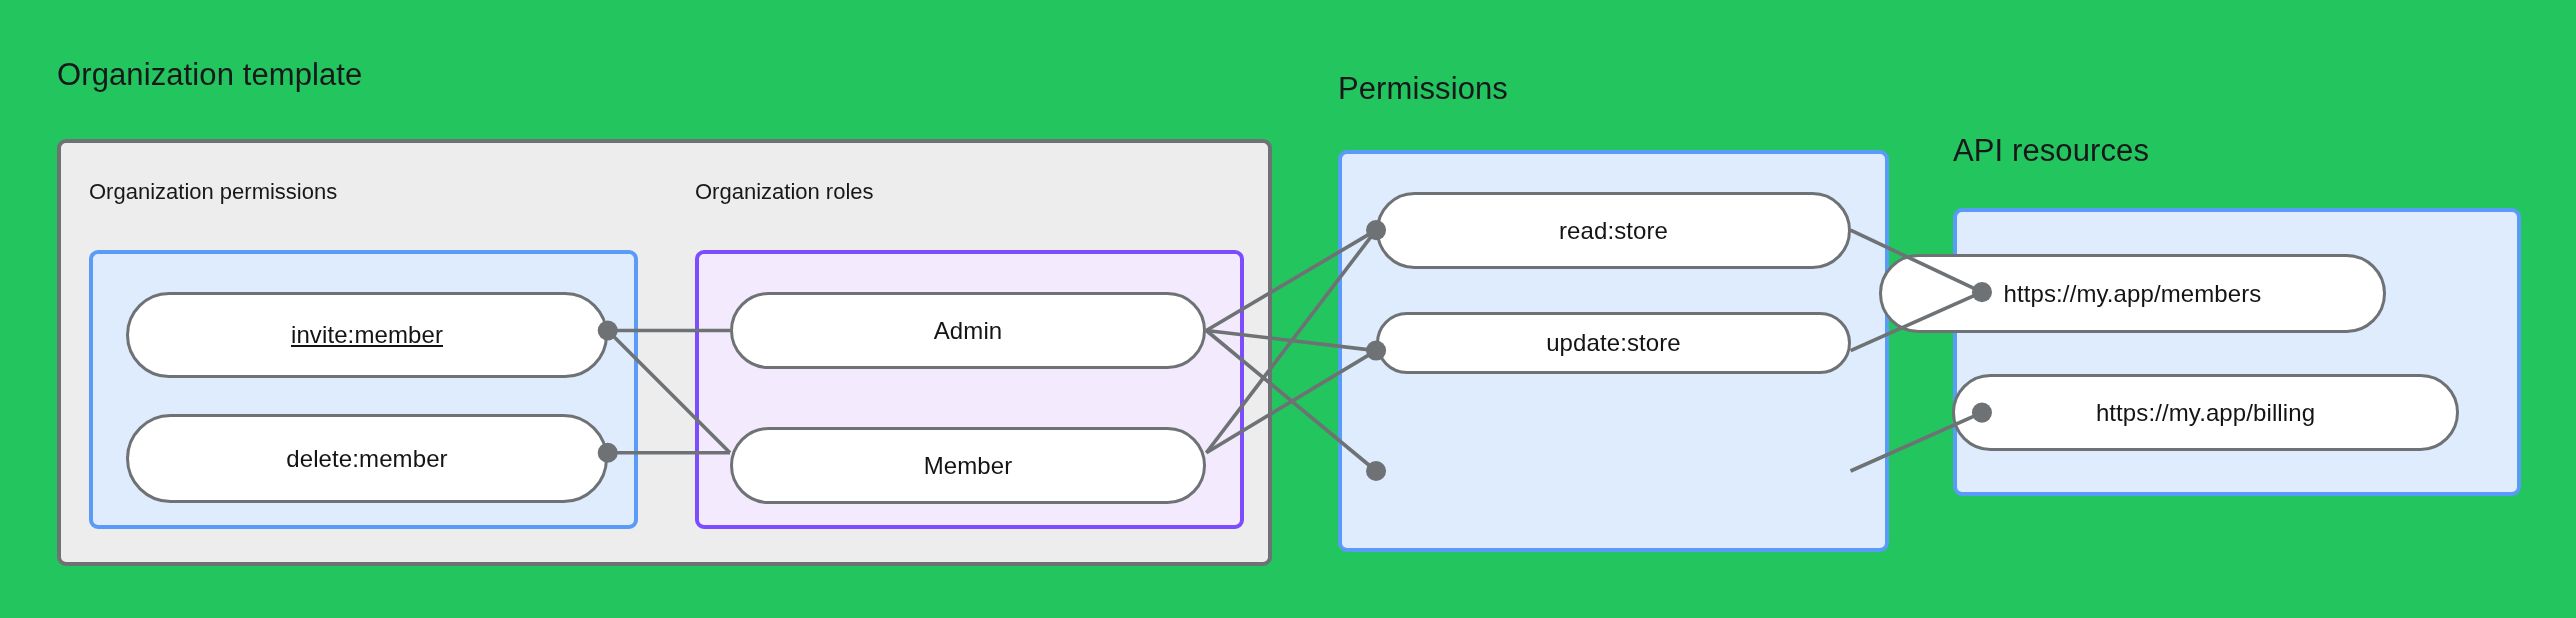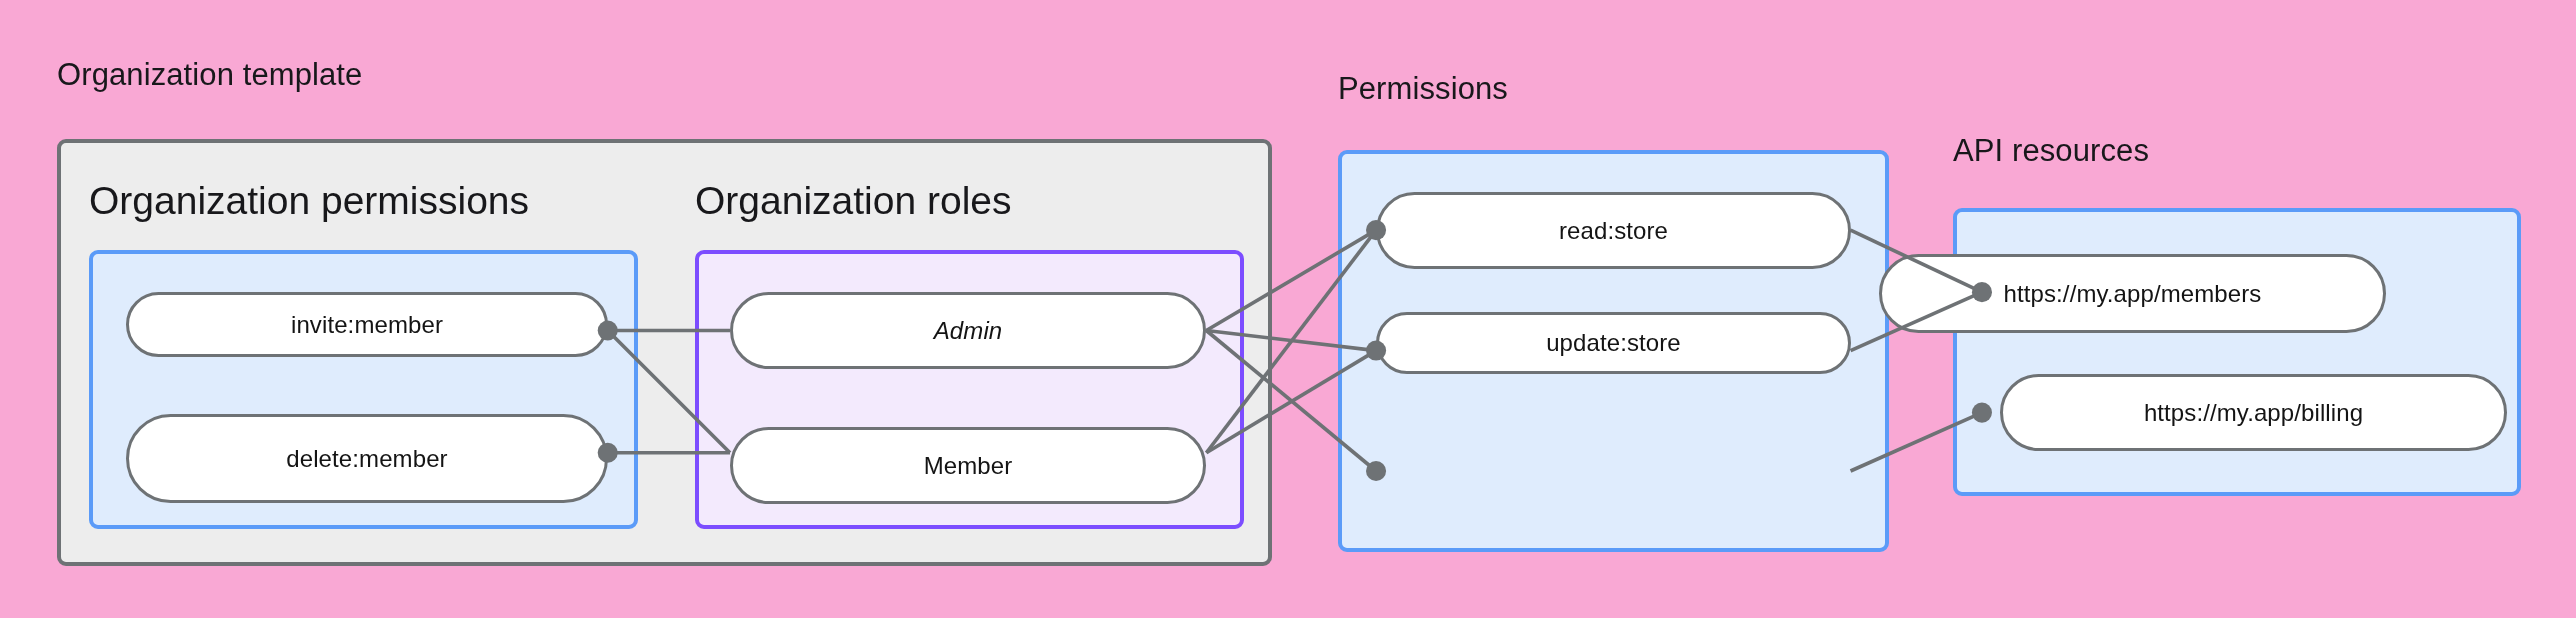--- a/index.html
+++ b/index.html
@@ -8,21 +8,21 @@
     background: #f7f8f8;
   }
   body {
     font-family: "Liberation Sans", sans-serif;
     -webkit-font-smoothing: antialiased;
   }
   #canvas {
     position: relative;
     width: 2576px;
     height: 619px;
-    background: #f9a8d4;
+    background: #22c55e;
     overflow: hidden;
   }
 
   
   #edges {
     position: absolute;
     left: 0; top: 0;
     width: 2576px;
     height: 619px;
     pointer-events: none;
@@ -34,21 +34,21 @@
     position: absolute;
     font-size: 31px;
     color: #18181b;
     font-weight: 400;
     letter-spacing: 0.1px;
     white-space: nowrap;
     z-index: 3;
   }
   .group-title {
     position: absolute;
-    font-size: 39px;
+    font-size: 22px;
     color: #18181b;
     font-weight: 400;
     white-space: nowrap;
     z-index: 3;
   }
 
   
   .box {
     position: absolute;
     box-sizing: border-box;
@@ -129,33 +129,33 @@
   </svg>
 
   <div class="section-title" style="left:57px; top:57px;">Organization template</div>
 
   <div class="box box-outer-gray" style="left:57px; top:139px; width:1215px; height:427px;"></div>
 
   <div class="group-title" style="left:89px; top:179px;">Organization permissions</div>
 
   <div class="box box-blue" style="left:89px; top:250px; width:549px; height:279px;"></div>
 
-  <div class="pill" style="left:126px; top:292px; width:482px; height:65px;">
+  <div class="pill" style="left:126px; top:292px; width:482px; height:86px;text-decoration:underline;">
     <span>invite:member</span>
   </div>
 
   <div class="pill" style="left:126px; top:414px; width:482px; height:89px;">
     <span>delete:member</span>
   </div>
 
   <div class="group-title" style="left:695px; top:179px;">Organization roles</div>
 
   <div class="box box-purple" style="left:695px; top:250px; width:549px; height:279px;"></div>
 
-  <div class="pill" style="left:730px; top:292px; width:476px; height:77px;font-style:italic;">
+  <div class="pill" style="left:730px; top:292px; width:476px; height:77px;">
     <span>Admin</span>
   </div>
 
   <div class="pill" style="left:730px; top:414px; width:476px; height:77px;margin-top:13px;">
     <span>Member</span>
   </div>
 
   <div class="section-title" style="left:1338px; top:71px;">Permissions</div>
 
   <div class="box box-blue" style="left:1338px; top:150px; width:551px; height:402px;"></div>
@@ -170,18 +170,18 @@
 
 
   <div class="section-title" style="left:1953px; top:133px;">API resources</div>
 
   <div class="box box-blue" style="left:1953px; top:208px; width:568px; height:288px;"></div>
 
   <div class="pill" style="left:1879px; top:254px; width:507px; height:79px;">
     <span>https://my.app/members</span>
   </div>
 
-  <div class="pill" style="left:2000px; top:374px; width:507px; height:77px;">
+  <div class="pill" style="left:1952px; top:374px; width:507px; height:77px;">
     <span>https://my.app/billing</span>
   </div>
 
 </div>
 
 
 </body></html>

